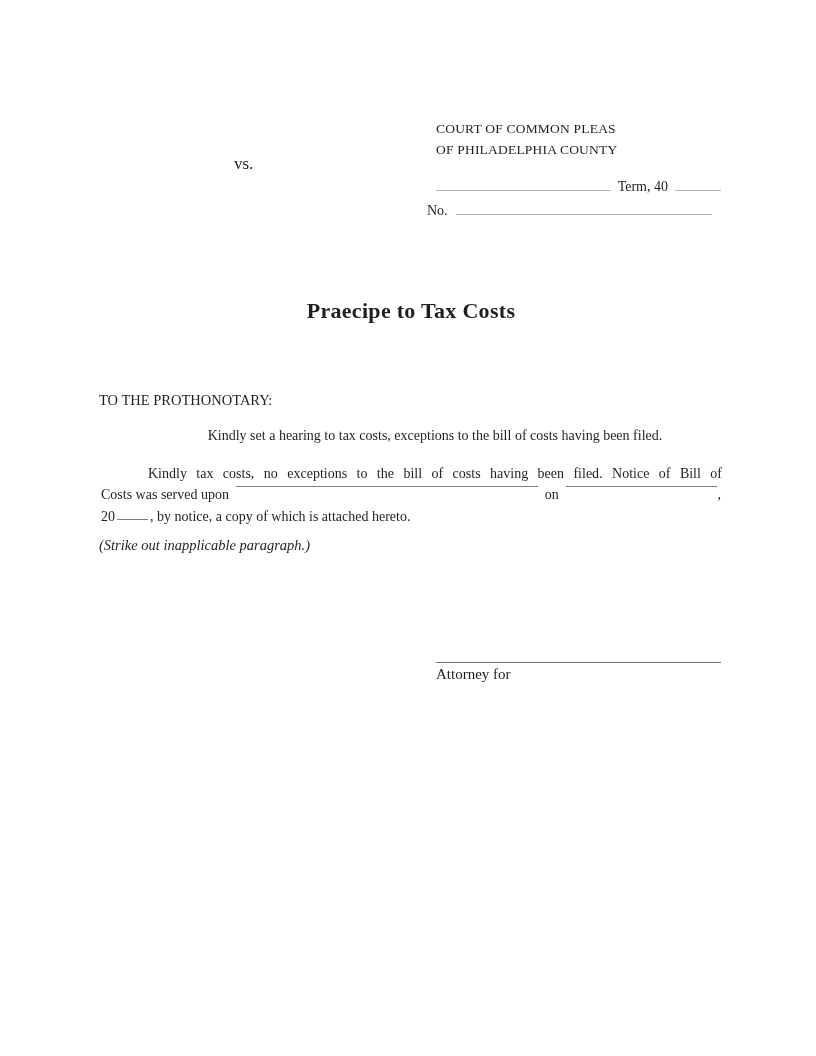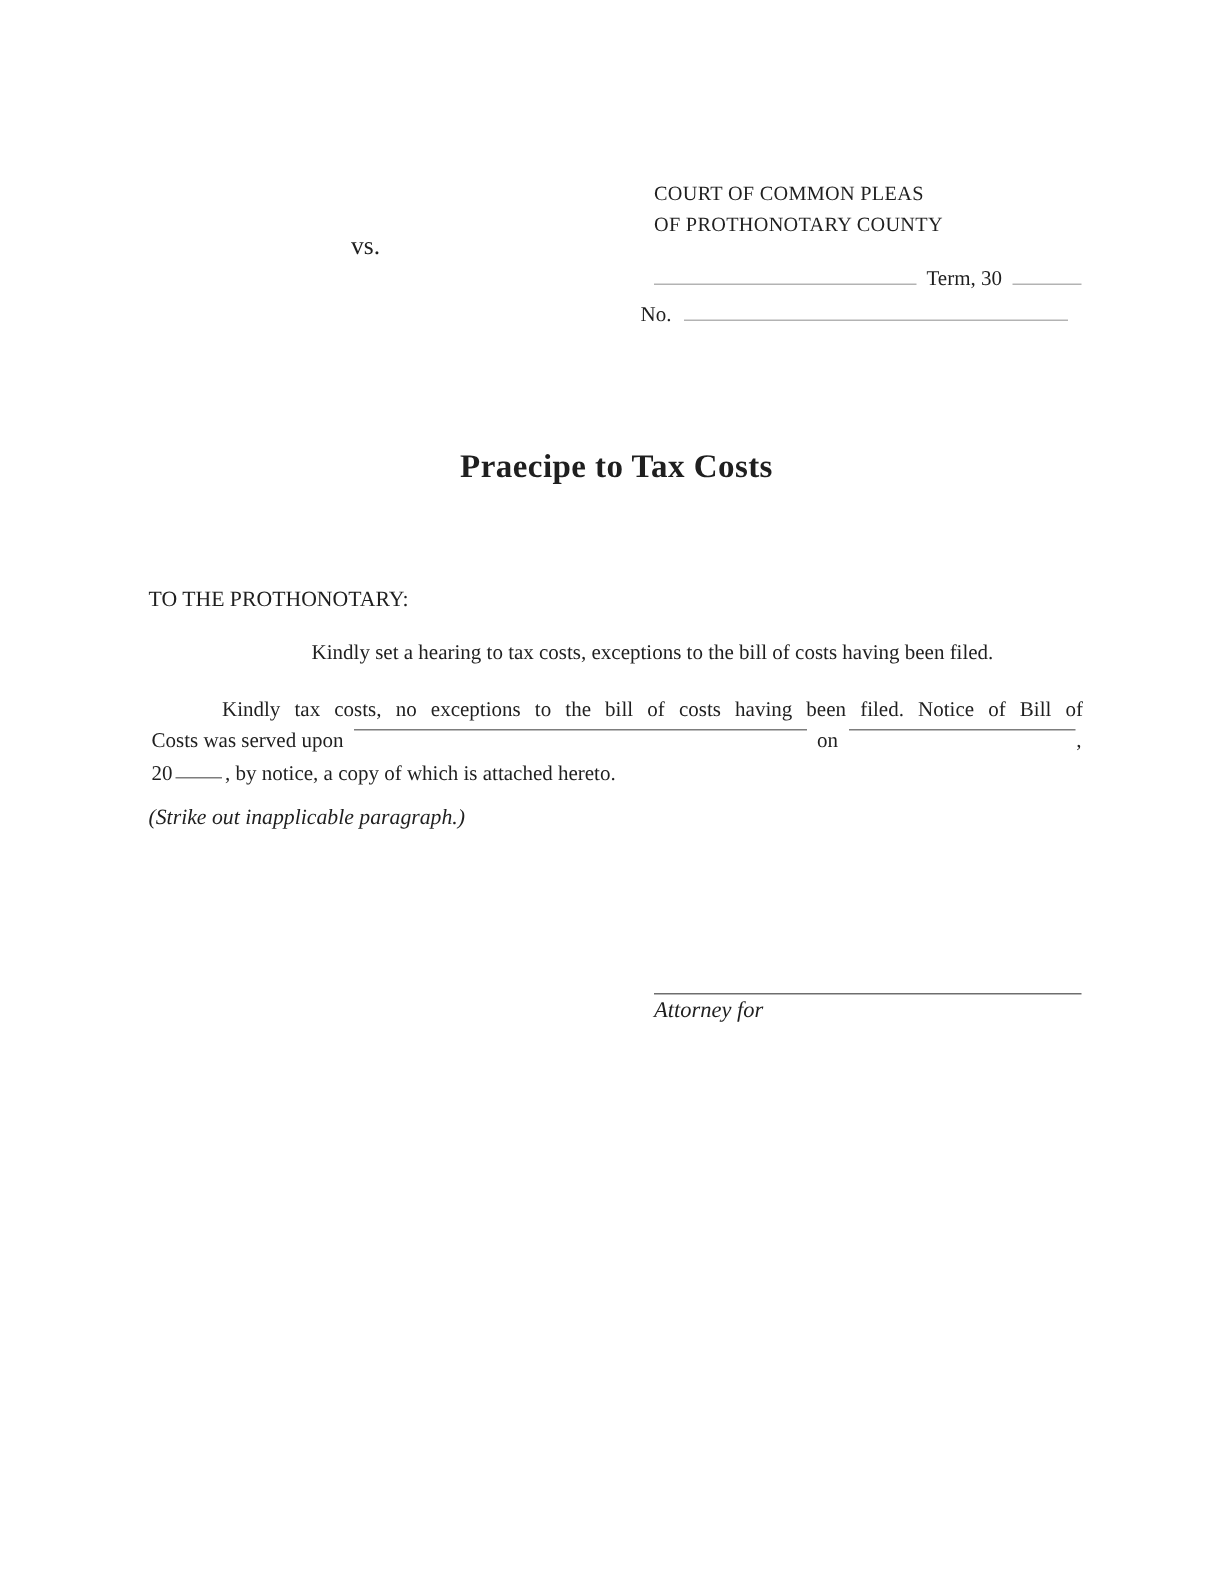--- a/index.html
+++ b/index.html
@@ -120,38 +120,37 @@
     top: 644px;
     width: 287px;
   }
   .signature-line {
     height: 15px;
     border-bottom: 1px solid #6e6e6e;
   }
   .attorney-label {
     margin-top: 3px;
     font-size: 15px;
-    font-style: italic;
   }
 </style>
 </head>
 <body>
 
 <div class="page">
 
   <div class="court-block">
     <div>COURT OF COMMON PLEAS</div>
-    <div>OF PROTHONOTARY COUNTY</div>
+    <div>OF PHILADELPHIA COUNTY</div>
   </div>
 
   <div class="vs-label">vs.</div>
 
   <div class="term-row">
     <div class="blank grow"></div>
-    <span>Term, 30</span>
+    <span>Term, 40</span>
     <div class="blank" style="width:46px"></div>
   </div>
 
   <div class="no-row">
     <span>No.</span>
     <div class="blank grow"></div>
   </div>
 
   <div class="doc-title">Praecipe to Tax Costs</div>
 

